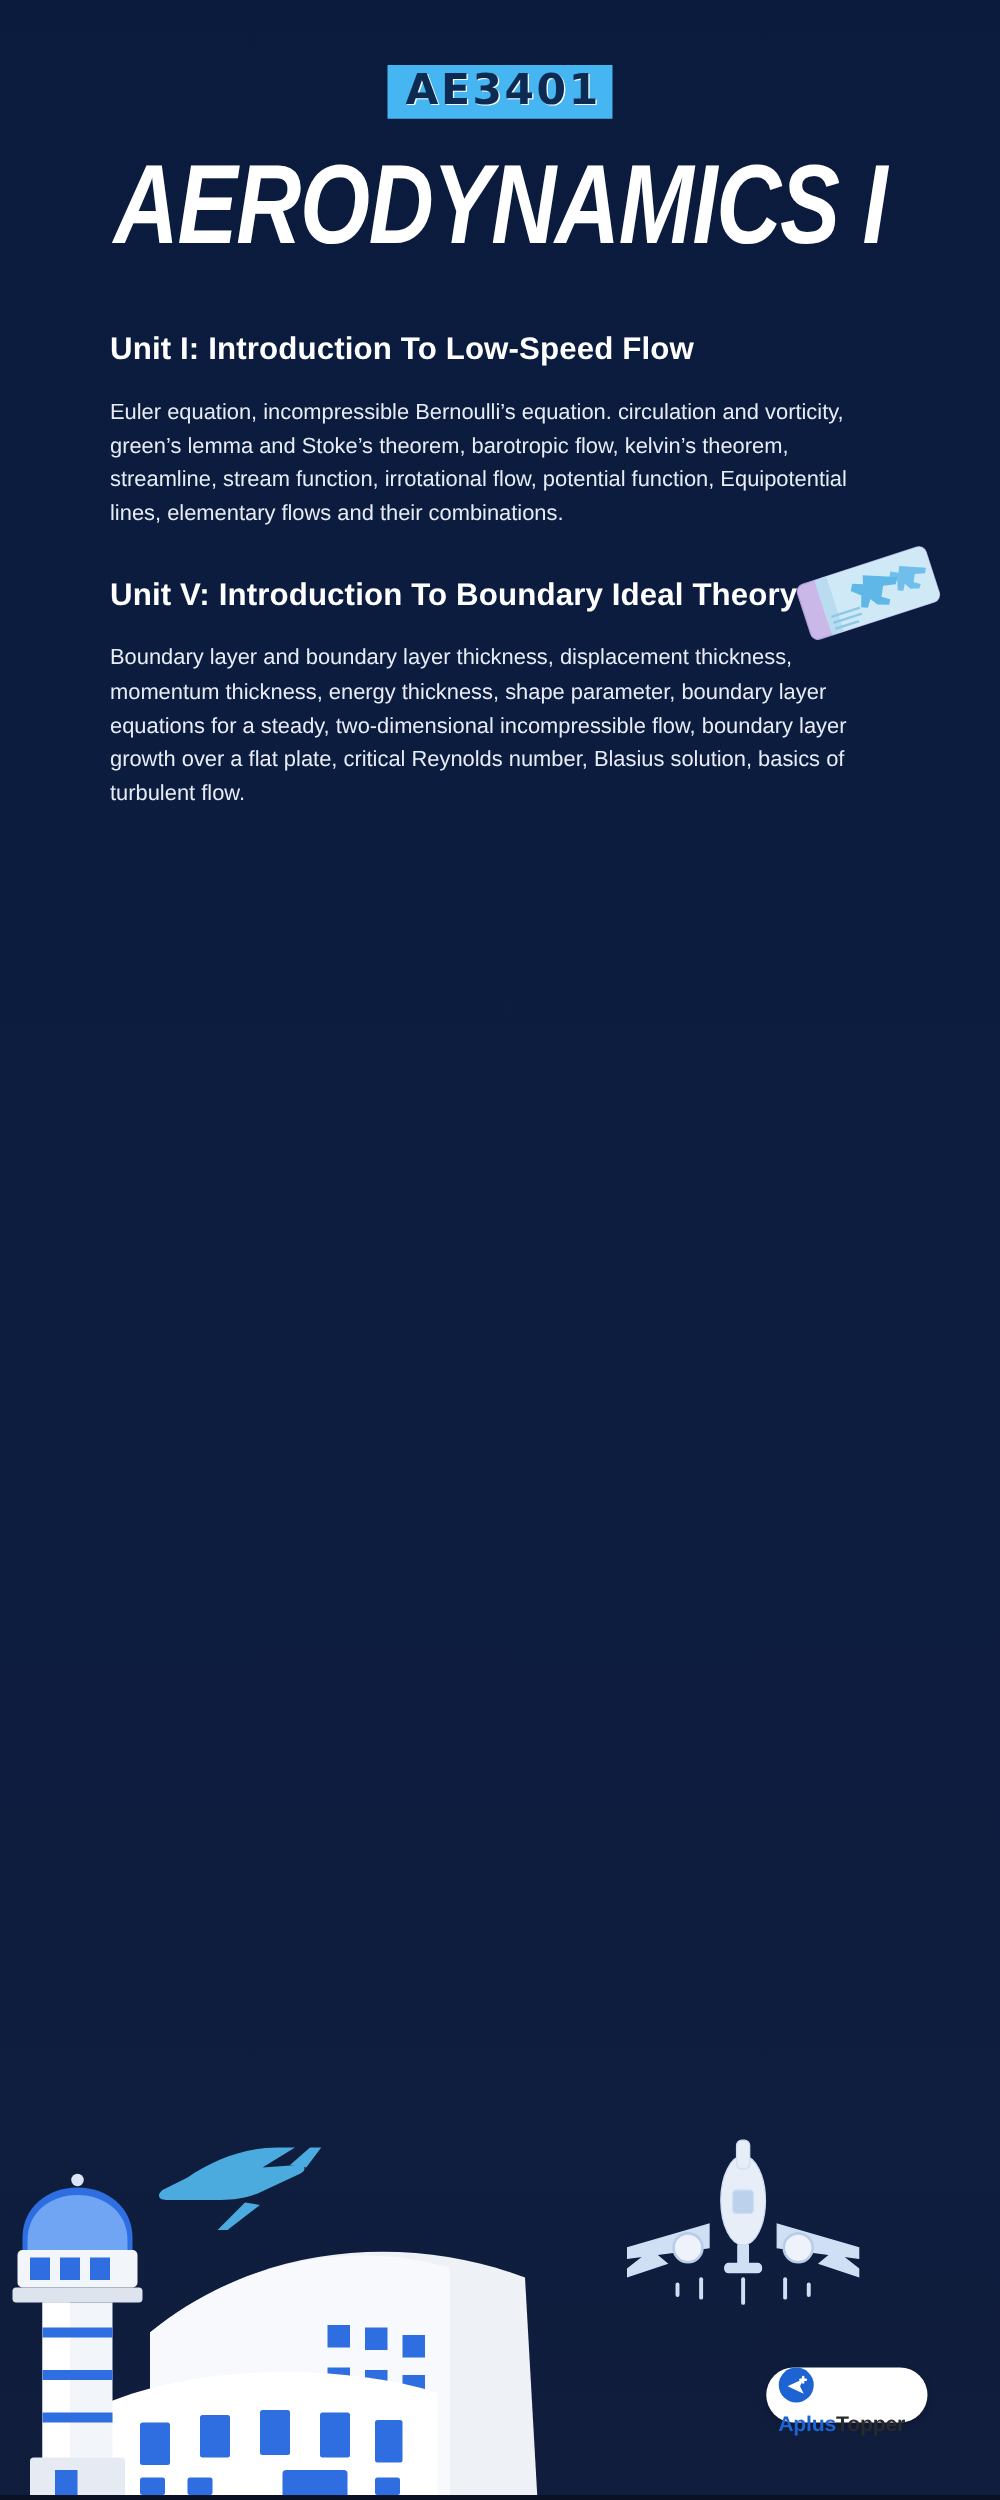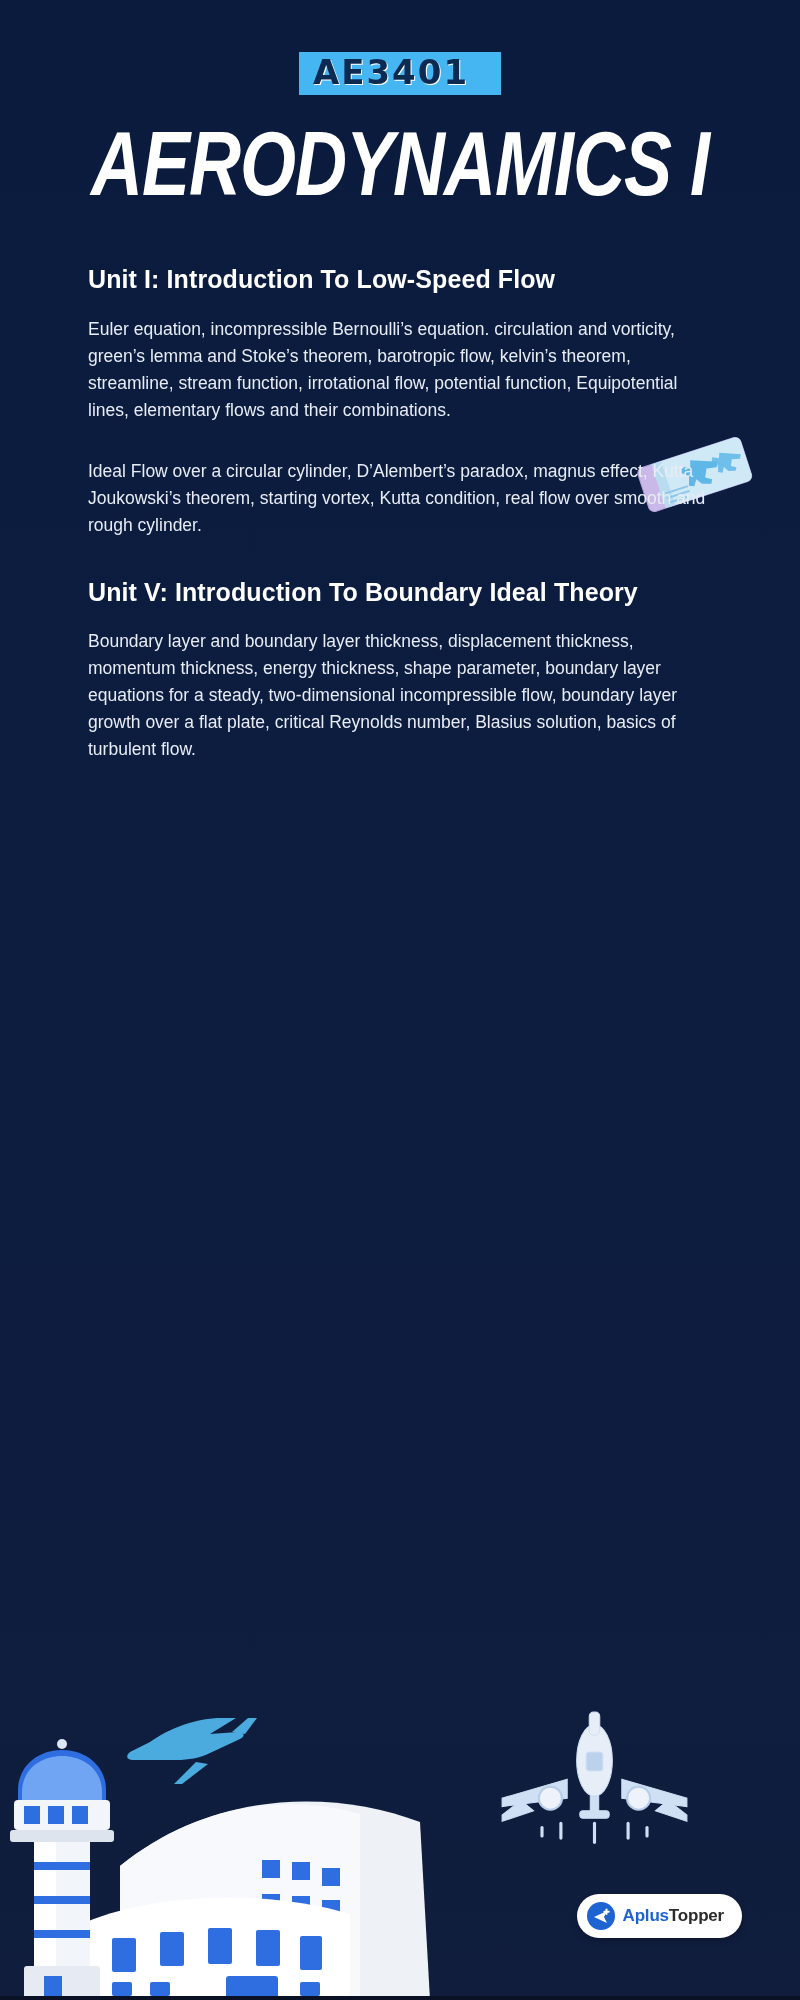--- a/index.html
+++ b/index.html
@@ -27,21 +27,21 @@
     padding-top: 52px;
     text-align: center;
   }
   .course-code {
     display: inline-block;
     background: #45b6f2;
     color: #0d2a52;
     font-size: 34px;
     font-weight: bold;
     letter-spacing: 2px;
-    padding: 2px 32px 4px 14px;
+    padding: 2px 9px 4px 14px;
     font-family: "DejaVu Sans", sans-serif;
     text-shadow: 1px 1px 0 #ffffff;
     line-height: 1.1;
   }
   .course-title {
     margin-top: 24px;
     color: #ffffff;
     font-size: 72px;
     font-weight: bold;
     font-style: italic;
@@ -100,25 +100,26 @@
 
   
   .logo-badge {
     position: absolute;
     right: 58px;
     bottom: 62px;
     background: #ffffff;
     border-radius: 24px;
     height: 44px;
     display: flex;
-    align-items: center;
+    align-items: flex-start;
     padding: 0 18px 0 10px;
     gap: 8px;
     z-index: 5;
     box-shadow: 0 2px 6px rgba(0,0,0,0.25);
+    flex-direction: column;
   }
   .logo-mark {
     width: 28px;
     height: 28px;
     border-radius: 50%;
     background: #1d63d1;
     display: flex;
     align-items: center;
     justify-content: center;
     position: relative;
@@ -165,21 +166,20 @@
   </div>
 
   <div class="content">
 
     <div class="unit">
       <h2 class="unit-title">Unit I: Introduction To Low-Speed Flow</h2>
       <p class="unit-body">Euler equation, incompressible Bernoulli’s equation. circulation and vorticity, green’s lemma and Stoke’s theorem, barotropic flow, kelvin’s theorem, streamline, stream function, irrotational flow, potential function, Equipotential lines, elementary flows and their combinations.</p>
     </div>
 
     <div class="unit">
-      <p class="unit-body">Ideal Flow over a circular cylinder, D’Alembert’s paradox, magnus effect, Kutta Joukowski’s theorem, starting vortex, Kutta condition, real flow over smooth and rough cylinder.</p>
     </div>
 
     <div class="unit">
     </div>
 
 
     <div class="unit">
       <h2 class="unit-title">Unit V: Introduction To Boundary Ideal Theory</h2>
       <p class="unit-body">Boundary layer and boundary layer thickness, displacement thickness, momentum thickness, energy thickness, shape parameter, boundary layer equations for a steady, two-dimensional incompressible flow, boundary layer growth over a flat plate, critical Reynolds number, Blasius solution, basics of turbulent flow.</p>
     </div>

